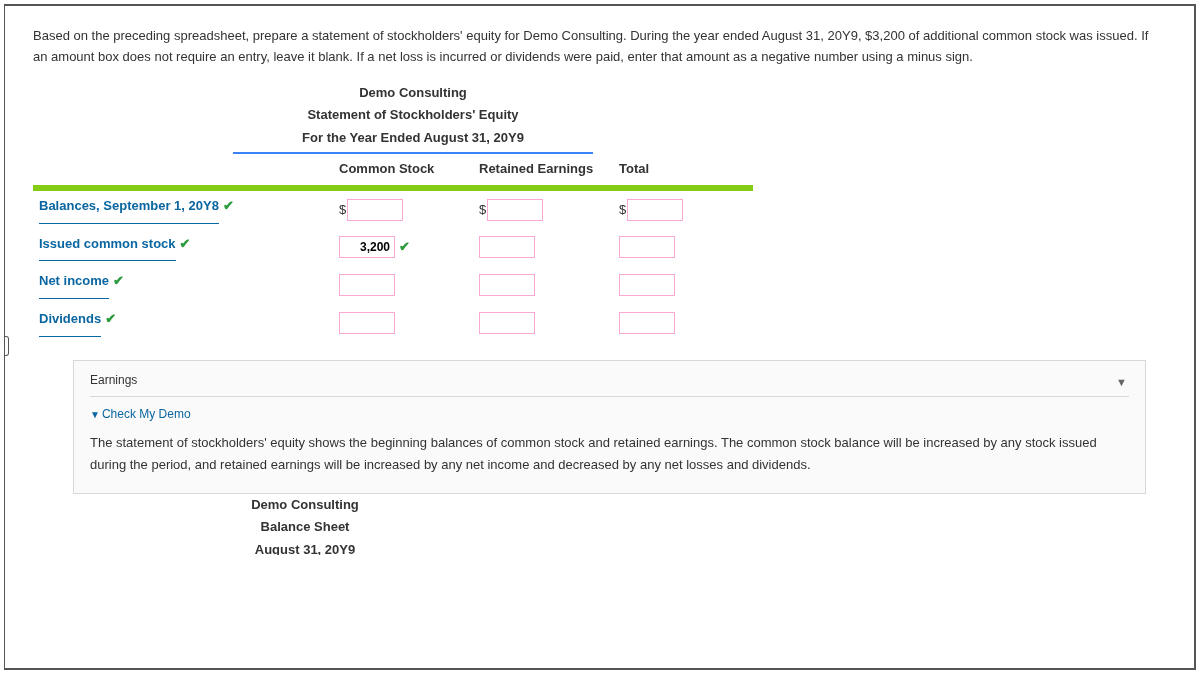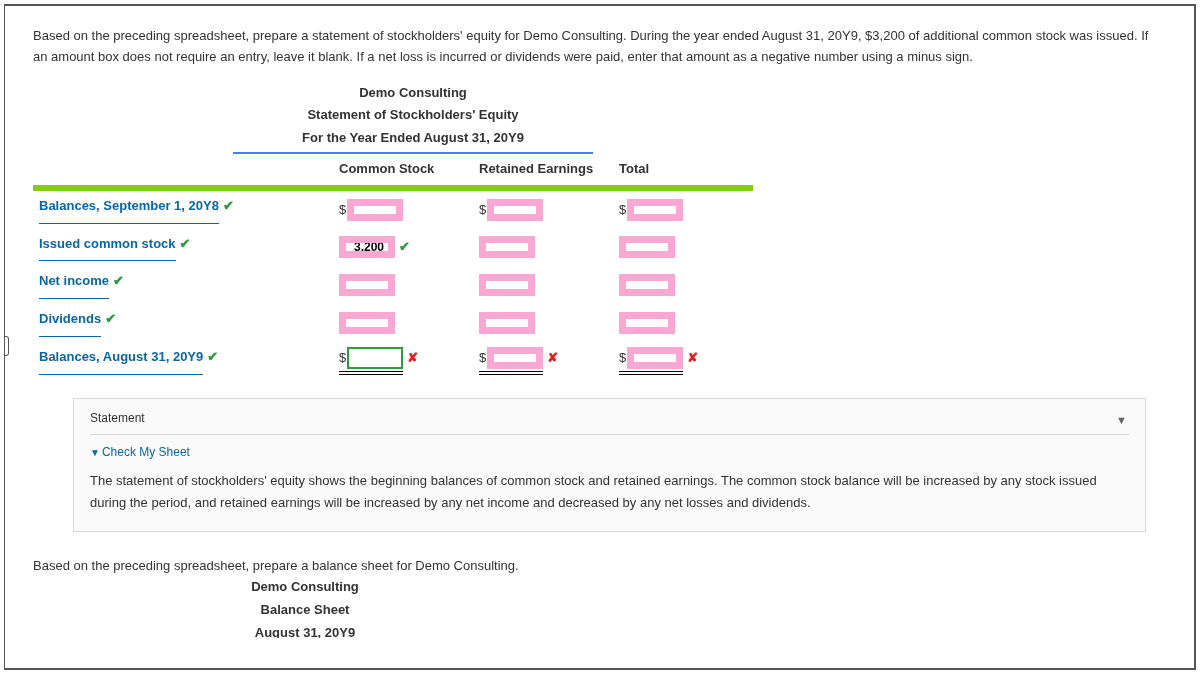--- a/index.html
+++ b/index.html
@@ -53,21 +53,21 @@
   }
   .check { color: #2e9b3f; font-weight: bold; margin-left: 4px; }
   .cross { color: #d22; font-weight: bold; margin-left: 4px; }
   .dollar { margin-right: 1px; }
   input.cell {
     width: 56px;
     height: 22px;
     padding: 2px 4px;
     font-size: 12px;
     text-align: right;
-    border: 7px solid #f9a8d4;
+    border: 1px solid #f9a8d4;
     font-weight: bold;
   }
   input.cell.wrong {
     border: 2px solid #2e9b3f;
   }
   .dbl-under {
     border-bottom: 4px double #000;
     padding-bottom: 2px;
     display: inline-block;
   }
@@ -166,41 +166,34 @@
             <td class="col"><span><input class="cell" style=""></span></td>
             <td class="col"><span><input class="cell" style=""></span></td>
             <td class="col"><span><input class="cell" style=""></span></td>
           </tr>
           <tr>
             <td class="label-col"><span class="row-label">Dividends</span><span class="check">✔</span></td>
             <td class="col"><span><input class="cell" style=""></span></td>
             <td class="col"><span><input class="cell" style=""></span></td>
             <td class="col"><span><input class="cell" style=""></span></td>
           </tr>
-          <tr>
-            <td class="label-col"><span class="row-label">Balances, August 31, 20Y9</span><span class="check">✔</span></td>
-            <td class="col"><span class="dbl-under"><span class="dollar">$</span><input class="cell wrong" style=""></span><span class="cross">✘</span></td>
-            <td class="col"><span class="dbl-under"><span class="dollar">$</span><input class="cell" style=""></span><span class="cross">✘</span></td>
-            <td class="col"><span class="dbl-under"><span class="dollar">$</span><input class="cell" style=""></span><span class="cross">✘</span></td>
-          </tr>
         </tbody>
     </table>
 
     <div class="feedback-box">
       <div class="feedback-title">
-        <span>Statement</span>
+        <span>Earnings</span>
         <span class="tri-down">▼</span>
       </div>
       <div class="checkwork">
-        <span class="tri">▼</span><span>Check My Sheet</span>
+        <span class="tri">▼</span><span>Check My Demo</span>
       </div>
       <div class="feedback-text">The statement of stockholders' equity shows the beginning balances of common stock and retained earnings. The common stock balance will be increased by any stock issued during the period, and retained earnings will be increased by any net income and decreased by any net losses and dividends.</div>
     </div>
 
   </div>
 
-  <div class="bottom-instr">Based on the preceding spreadsheet, prepare a balance sheet for Demo Consulting.</div>
   <div class="bs-header">
     <div>Demo Consulting</div>
     <div>Balance Sheet</div>
     <div class="cutoff">August 31, 20Y9</div>
   </div>
 </div>
 
 </body></html>

